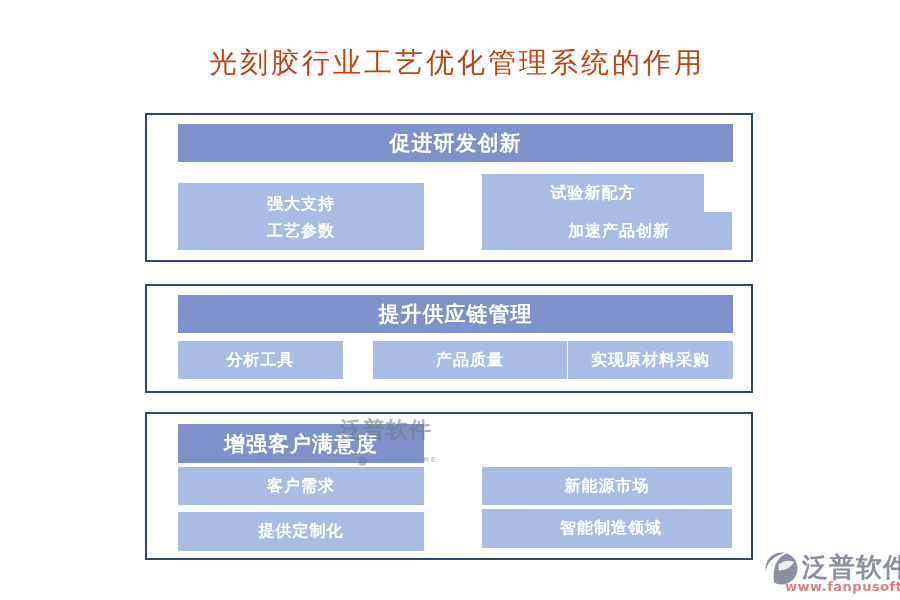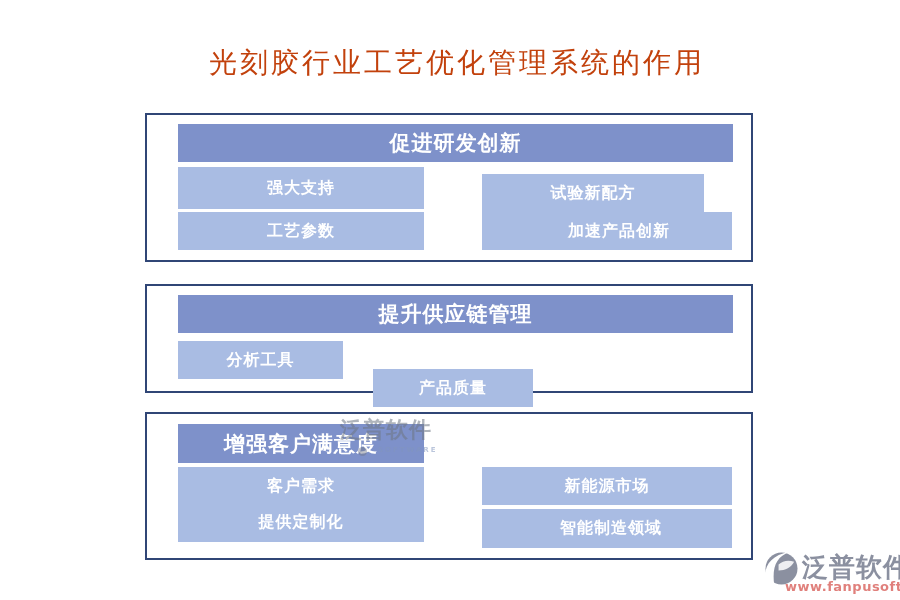--- a/index.html
+++ b/index.html
@@ -71,21 +71,21 @@
   .watermark .wm-text {
     font-size: 22px;
     font-weight: bold;
     color: rgba(110, 118, 132, 0.55);
     letter-spacing: 1px;
   }
   .watermark .wm-sub {
     display: flex;
     align-items: flex-start;
     gap: 11px;
-    margin-top: 6px;
+    margin-top: 16px;
     margin-left: 18px;
   }
   .watermark .wm-dot {
     width: 9px;
     height: 9px;
     border-radius: 50%;
     background: rgba(110, 118, 132, 0.45);
   }
   .watermark .wm-subtext {
     font-size: 7px;
@@ -128,37 +128,38 @@
 </style>
 </head>
 <body>
 
 <div class="stage">
 
   <div class="title">光刻胶行业工艺优化管理系统的作用</div>
 
   <div class="panel panel1">
     <div class="bar header" style="left:31px; top:9px; width:555px; height:38px;">促进研发创新</div>
-    <div class="bar item" style="left:31px; top:52px; width:246px; height:42px;text-align:center;">强大支持</div>
+    <div class="bar item" style="left:31px; top:68px; width:246px; height:42px;text-align:center;">强大支持</div>
     <div class="bar item" style="left:335px; top:52px; width:222px; height:38px;margin-top:7px;">试验新配方</div>
     <div class="bar item" style="left:31px; top:97px; width:246px; height:38px;">工艺参数</div>
     <div class="bar item" style="left:335px; top:97px; width:250px; height:38px;padding-left:24px;">加速产品创新</div>
   </div>
 
   <div class="panel panel2">
     <div class="bar header" style="left:31px; top:9px; width:555px; height:38px;">提升供应链管理</div>
     <div class="bar item" style="left:31px; top:55px; width:165px; height:38px;">分析工具</div>
-    <div class="bar item" style="left:226px; top:55px; width:160px; height:38px;margin-top:28px;">产品质量</div>
+    <div class="bar item" style="left:226px; top:55px; width:194px; height:38px;">产品质量</div>
+    <div class="bar item" style="left:421px; top:55px; width:165px; height:38px;">实现原材料采购</div>
   </div>
 
   <div class="panel panel3">
     <div class="bar header" style="left:31px; top:10px; width:246px; height:39px;">增强客户满意度</div>
     <div class="bar item" style="left:31px; top:53px; width:246px; height:38px;">客户需求</div>
     <div class="bar item" style="left:335px; top:53px; width:250px; height:38px;">新能源市场</div>
-    <div class="bar item" style="left:31px; top:89px; width:246px; height:39px;">提供定制化</div>
+    <div class="bar item" style="left:31px; top:98px; width:246px; height:39px;">提供定制化</div>
     <div class="bar item" style="left:335px; top:95px; width:250px; height:39px;padding-left:8px;">智能制造领域</div>
   </div>
 
   <div class="watermark">
     <div class="wm-text">泛普软件</div>
     <div class="wm-sub">
       <span class="wm-dot"></span>
       <span class="wm-subtext">SOFTWARE</span>
     </div>
   </div>

